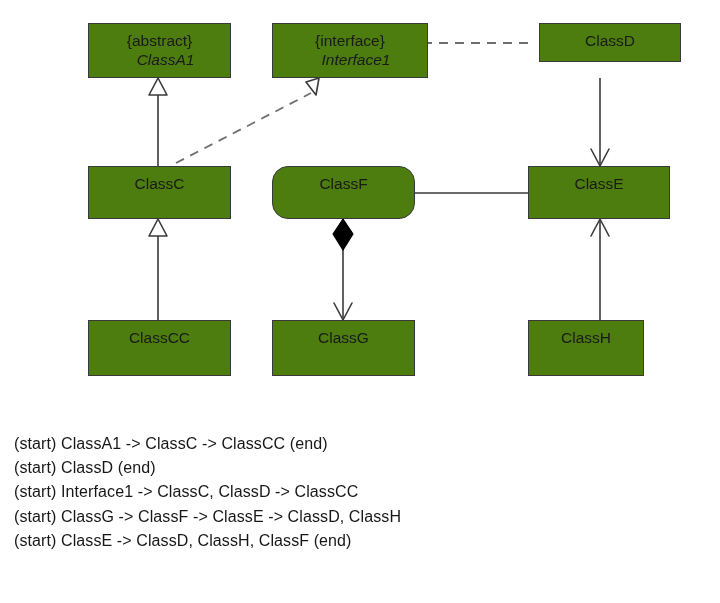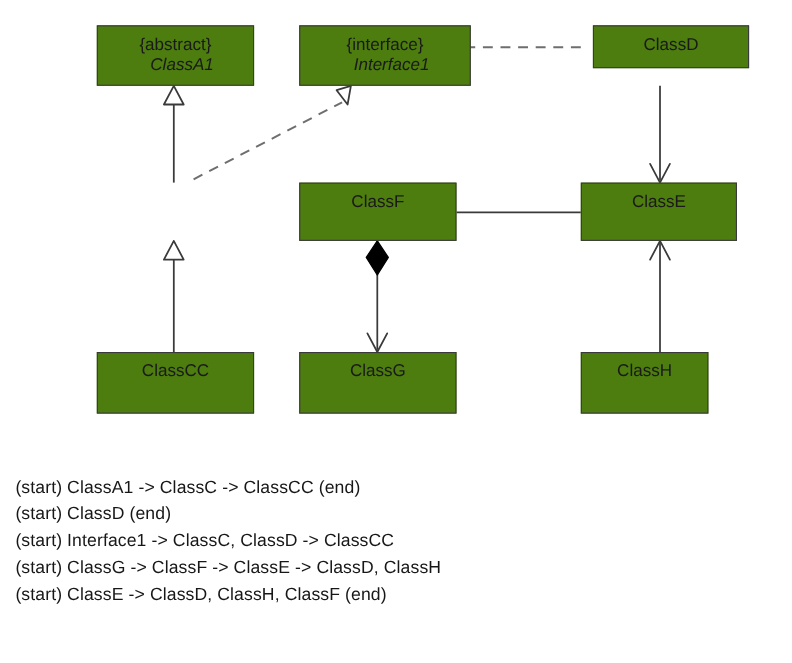--- a/index.html
+++ b/index.html
@@ -127,22 +127,25 @@
 
   <div class="uml-box" style="left:272px; top:23px; width:156px; height:55px;">
     <div class="uml-label stereotype">{interface}</div>
     <div class="uml-label italic">Interface1</div>
   </div>
 
   <div class="uml-box" style="left:528px; top:23px; width:142px; height:39px;margin-left:11px;">
     <div class="uml-label">ClassD</div>
   </div>
 
+  <div class="uml-box" style="left:88px; top:166px; width:143px; height:53px;">
+    <div class="uml-label">ClassC</div>
+  </div>
 
-  <div class="uml-box" style="left:272px; top:166px; width:143px; height:53px;">
+  <div class="uml-box" style="left:272px; top:166px; width:143px; height:53px;border-radius:16px;">
     <div class="uml-label">ClassF</div>
   </div>
 
   <div class="uml-box" style="left:528px; top:166px; width:142px; height:53px;">
     <div class="uml-label">ClassE</div>
   </div>
 
   <div class="uml-box" style="left:88px; top:320px; width:143px; height:56px;">
     <div class="uml-label">ClassCC</div>
   </div>

